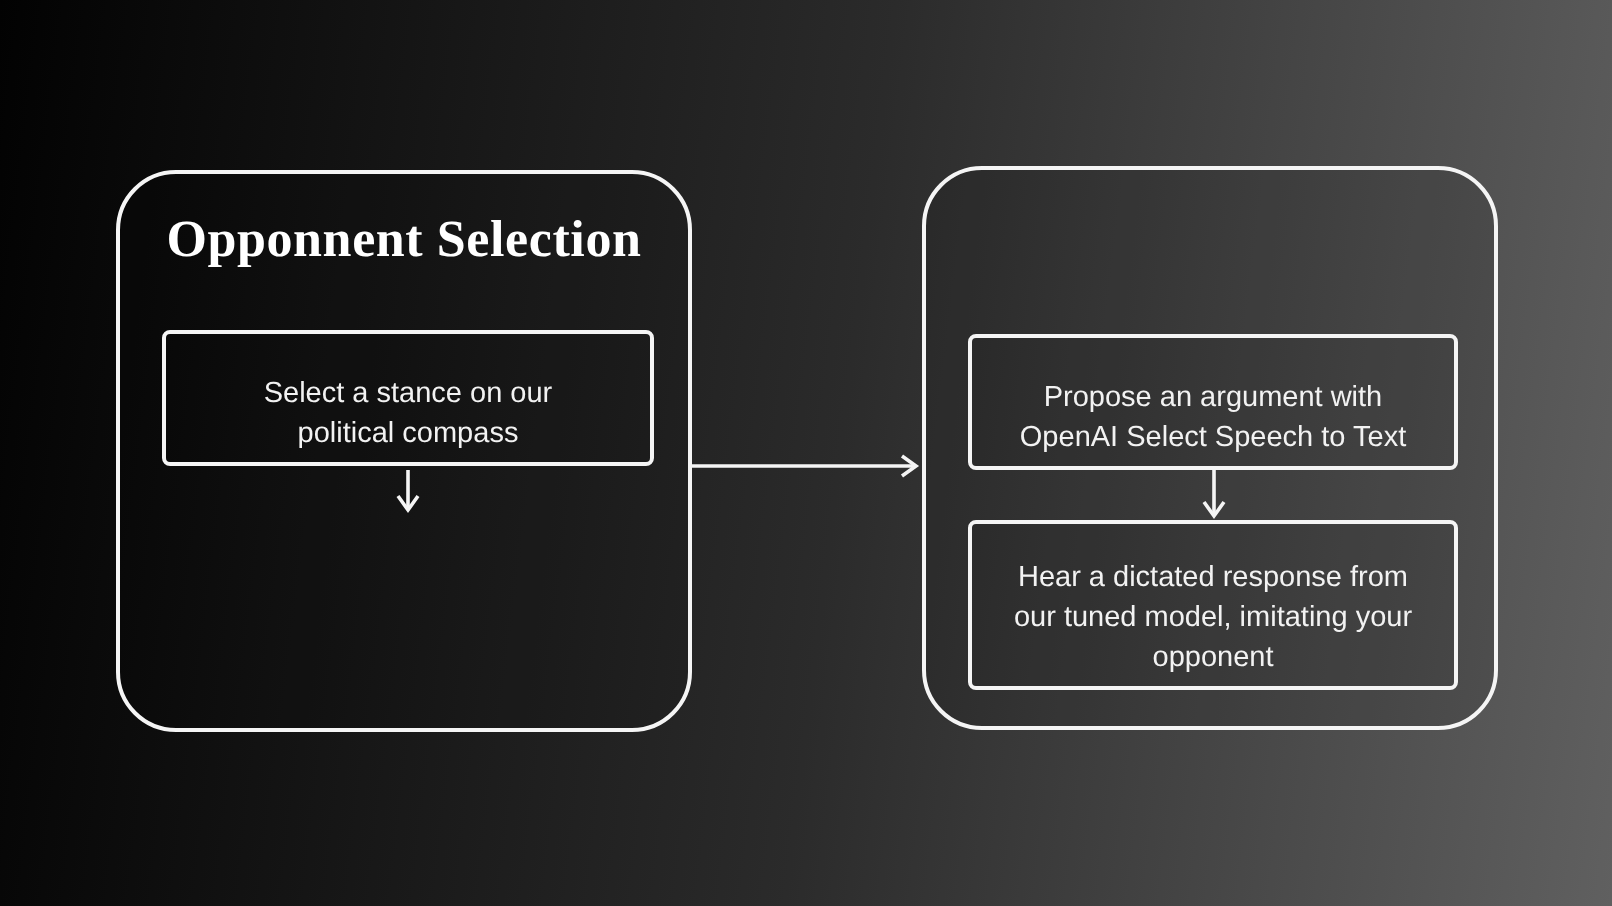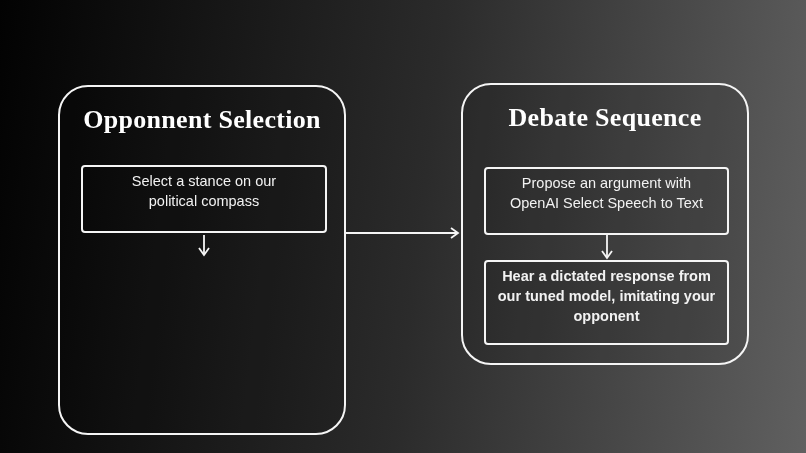--- a/index.html
+++ b/index.html
@@ -17,21 +17,21 @@
       var(--bg-right, #606060) 100%);
     font-family: "Liberation Sans", "DejaVu Sans", sans-serif;
   }
   .panel {
     position: absolute;
     box-sizing: border-box;
     border: 2px solid var(--line, #f5f5f5);
     border-radius: 30px;
     background: rgba(0,0,0,0.10);
   }
-  .panel-left  { left: 58px;  top: 85px; width: 288px; height: 350px; }
+  .panel-left  { left: 58px;  top: 85px; width: 288px; height: 281px; }
   .panel-right { left: 461px; top: 83px; width: 288px; height: 282px; }
   .panel-title {
     position: absolute;
     top: 16px;
     left: 0;
     width: 100%;
     margin: 0;
     text-align: center;
     font-family: "Liberation Serif", "DejaVu Serif", serif;
     font-weight: 700;
@@ -40,35 +40,35 @@
     color: var(--title-text, #ffffff);
     letter-spacing: 0.3px;
   }
   .step {
     position: absolute;
     box-sizing: border-box;
     border: 2px solid var(--line, #f5f5f5);
     border-radius: 4px;
     background: rgba(0,0,0,0.06);
     display: flex;
-    align-items: flex-start;
+    align-items: flex-end;
     justify-content: center;
     padding: 4px 10px;
   }
   .step-text {
     white-space: pre-line;
     text-align: center;
     font-size: 14.5px;
     line-height: 20px;
     color: var(--text, #f2f2f2);
   }
   .panel-left  .step-1 { left: 21px; top: 78px;  width: 246px; height: 68px; }
   .panel-left  .step-2 { left: 21px; top: 170px; width: 246px; height: 83px; }
   .panel-right .step-1 { left: 21px; top: 82px;  width: 245px; height: 68px; }
-  .panel-right .step-2 { left: 21px; top: 175px; width: 245px; height: 85px; font-weight: bold; }
+  .panel-right .step-2 { left: 21px; top: 175px; width: 245px; height: 85px; }
   .arrow {
     position: absolute;
     stroke: var(--line, #f5f5f5);
     stroke-width: 1.8;
     fill: none;
   }
   .panel-left  .arrow-down { left: 137px; top: 148px; }
   .panel-right .arrow-down { left: 137px; top: 150px; }
   .arrow-right-connector   { left: 346px; top: 226px; }
 </style>
@@ -88,21 +88,20 @@
       <polyline points="2,13 7,20 12,13"></polyline>
     </svg>
   </section>
 
   <svg class="arrow arrow-right-connector" width="115" height="14" viewBox="0 0 115 14">
     <line x1="0" y1="7" x2="111" y2="7"></line>
     <polyline points="105,2 112,7 105,12"></polyline>
   </svg>
 
   <section class="panel panel-right">
-    <h2 class="panel-title">Debate Sequence</h2>
     <div class="step step-1">
       <span class="step-text">Propose an argument with
 OpenAI Select Speech to Text</span>
     </div>
     <svg class="arrow arrow-down" width="14" height="25" viewBox="0 0 14 25">
       <line x1="7" y1="0" x2="7" y2="22"></line>
       <polyline points="2,16 7,23 12,16"></polyline>
     </svg>
     <div class="step step-2">
       <span class="step-text">Hear a dictated response from

